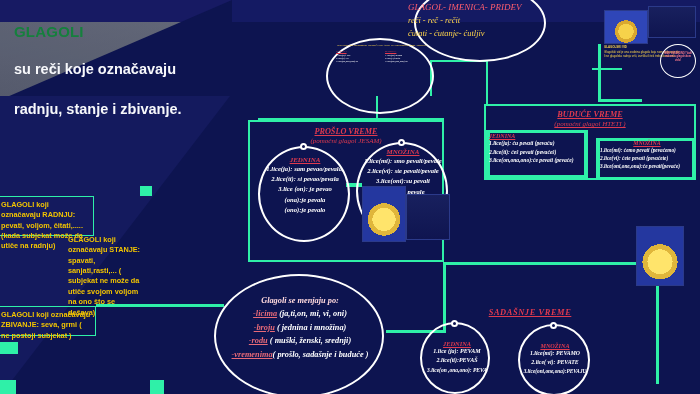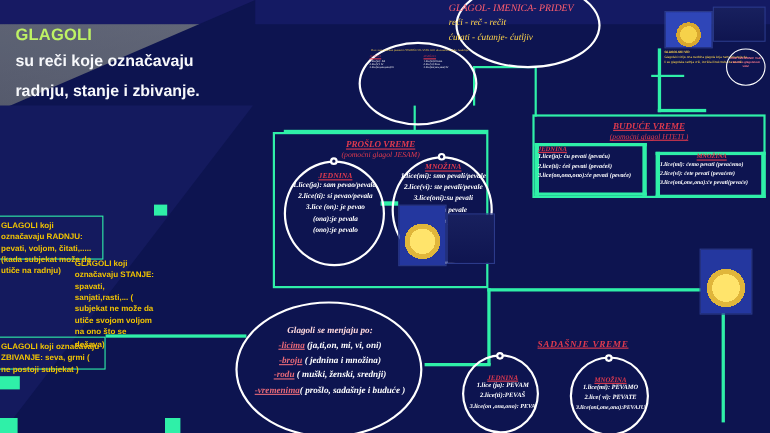--- a/index.html
+++ b/index.html
@@ -28,23 +28,23 @@
      background:#0d1450;clip-path:polygon(232px 0,700px 0,700px 394px,0 394px,0 100px);}
   .navy-top{position:absolute;left:232px;top:0;width:468px;height:22px;background:#141a63;}
   .serif{font-family:"Liberation Serif",serif;}
   .sans{font-family:"Liberation Sans",sans-serif;}
   .ital{font-style:italic;}
   .u{text-decoration:underline;}
 
   
   .title-wrap{position:absolute;left:14px;top:24px;width:240px;}
   .title-main{font-family:"Liberation Sans",sans-serif;font-weight:bold;
-     font-size:15px;color:#bef264;letter-spacing:.2px;line-height:1.05;}
+     font-size:15px;color:#15803d;letter-spacing:.2px;line-height:1.05;}
   .title-sub{font-family:"Liberation Sans",sans-serif;font-weight:bold;
-     font-size:14.5px;color:#f7f8fb;line-height:1.45;margin-top:6px;}
+     font-size:14.5px;color:#f7f8fb;line-height:1.45;margin-top:19px;}
 
   
   .frame{position:absolute;border:2px solid #2ff0a8;box-sizing:border-box;}
   .corner{position:absolute;width:16px;height:16px;background:#2ff0a8;}
 
   
   .line{position:absolute;background:#2ff0a8;}
 
   
   .circle{position:absolute;border:2px solid #ffffff;border-radius:50%;

